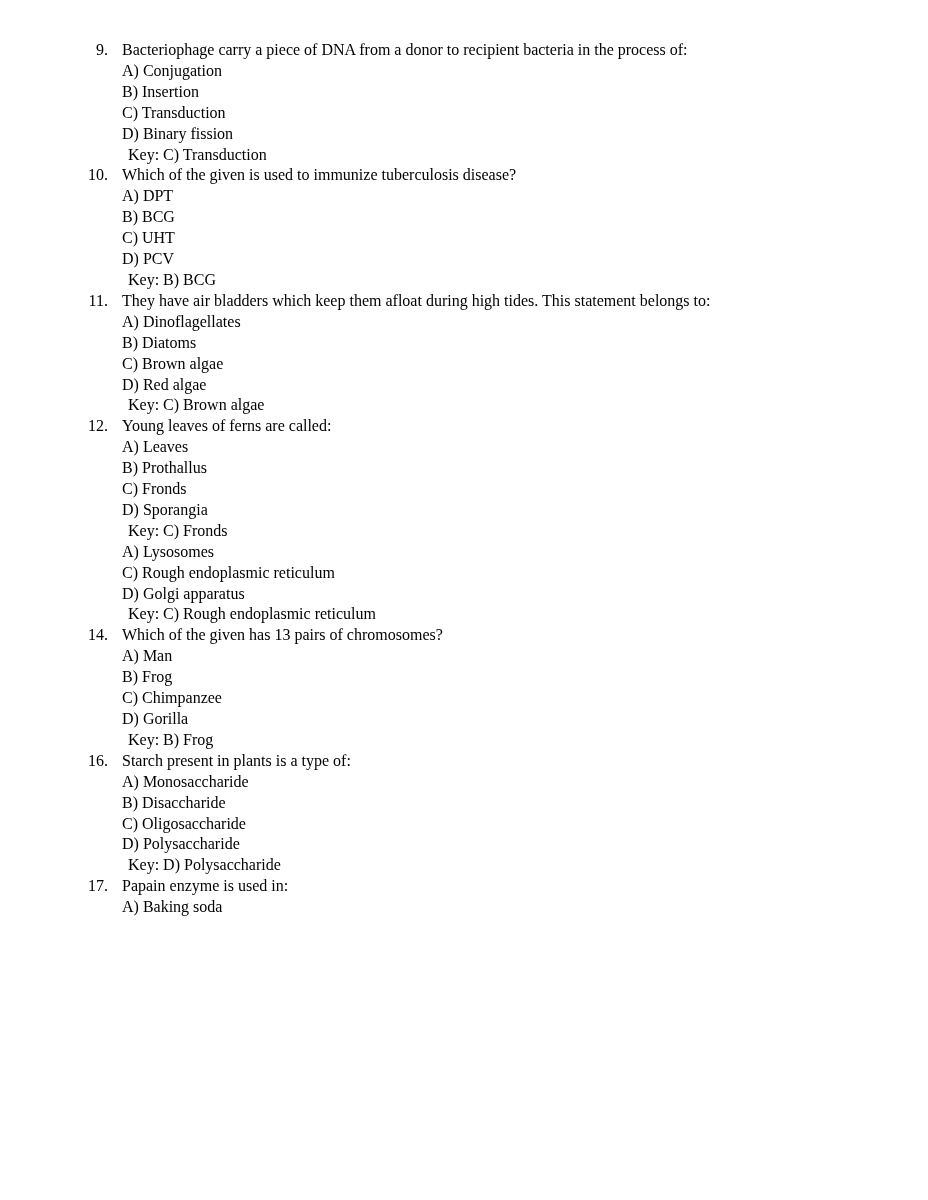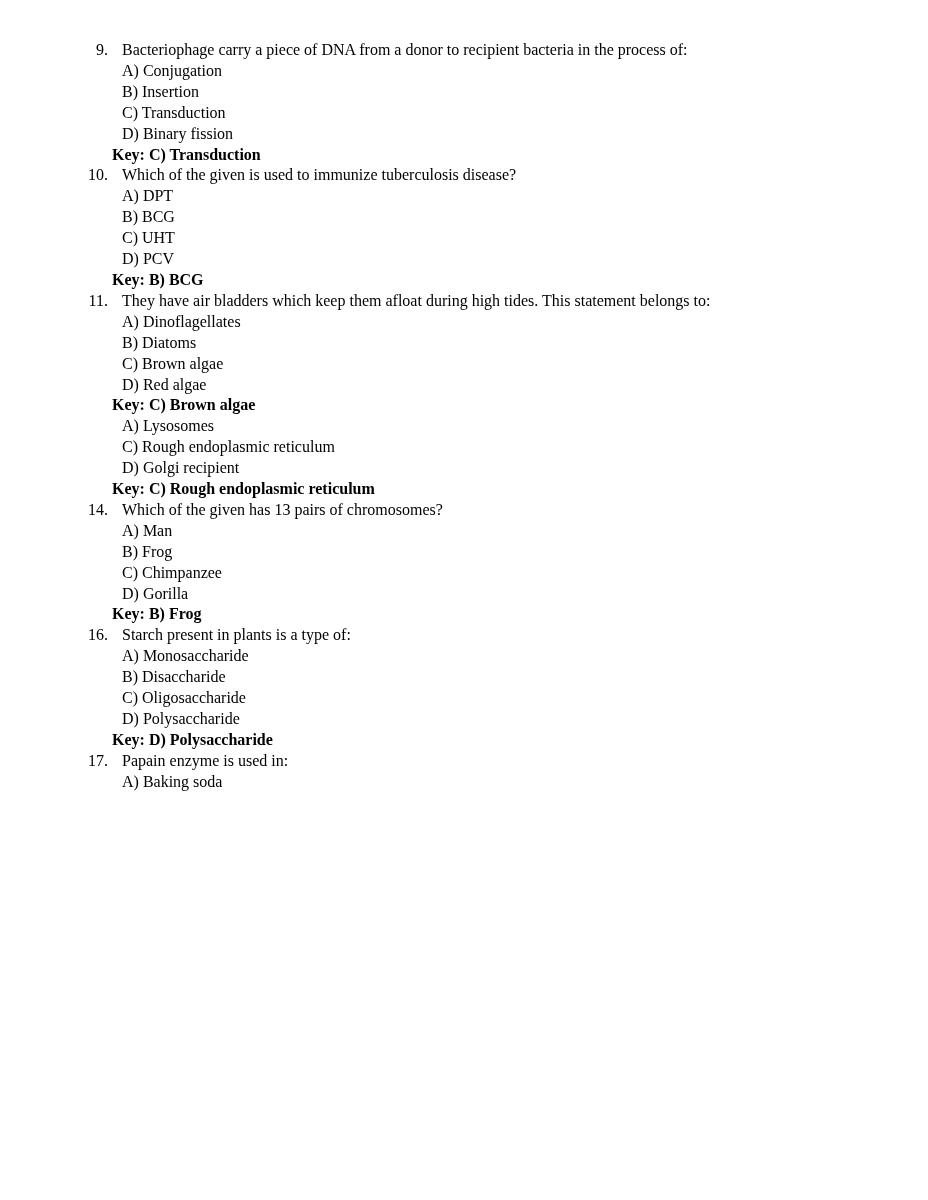--- a/index.html
+++ b/index.html
@@ -22,22 +22,22 @@
   .qline { display: flex; }
   .qnum {
     flex: 0 0 20px;
     text-align: right;
     margin-right: 14px;
     white-space: nowrap;
   }
   .qtext { flex: 1; }
   .opt { margin-left: 34px; }
   .keyline {
-    margin-left: 24px;
-    font-weight: bold;
+    margin-left: 40px;
+    font-weight: normal;
   }
 </style>
 </head>
 <body>
 
 <div class="page">
   <div id="question-list">
   <div class="question-block">
     <div class="qline">
       <span class="qnum">9.</span>
@@ -67,25 +67,36 @@
       <span class="qnum">11.</span>
       <span class="qtext">They have air bladders which keep them afloat during high tides. This statement belongs to:</span>
     </div>
   <div class="opt">A) Dinoflagellates</div>
         <div class="opt">B) Diatoms</div>
         <div class="opt">C) Brown algae</div>
         <div class="opt">D) Red algae</div>
         <div class="keyline">Key: C) Brown algae</div>
       </div>
 
+  <div class="question-block">
+    <div class="qline">
+      <span class="qnum">12.</span>
+      <span class="qtext">Young leaves of ferns are called:</span>
+    </div>
+  <div class="opt">A) Leaves</div>
+        <div class="opt">B) Prothallus</div>
+        <div class="opt">C) Fronds</div>
+        <div class="opt">D) Sporangia</div>
+        <div class="keyline">Key: C) Fronds</div>
+      </div>
 
   <div class="question-block">
   <div class="opt">A) Lysosomes</div>
         <div class="opt">C) Rough endoplasmic reticulum</div>
-        <div class="opt">D) Golgi recipient</div>
+        <div class="opt">D) Golgi apparatus</div>
         <div class="keyline">Key: C) Rough endoplasmic reticulum</div>
       </div>
 
   <div class="question-block">
     <div class="qline">
       <span class="qnum">14.</span>
       <span class="qtext">Which of the given has 13 pairs of chromosomes?</span>
     </div>
   <div class="opt">A) Man</div>
         <div class="opt">B) Frog</div>

